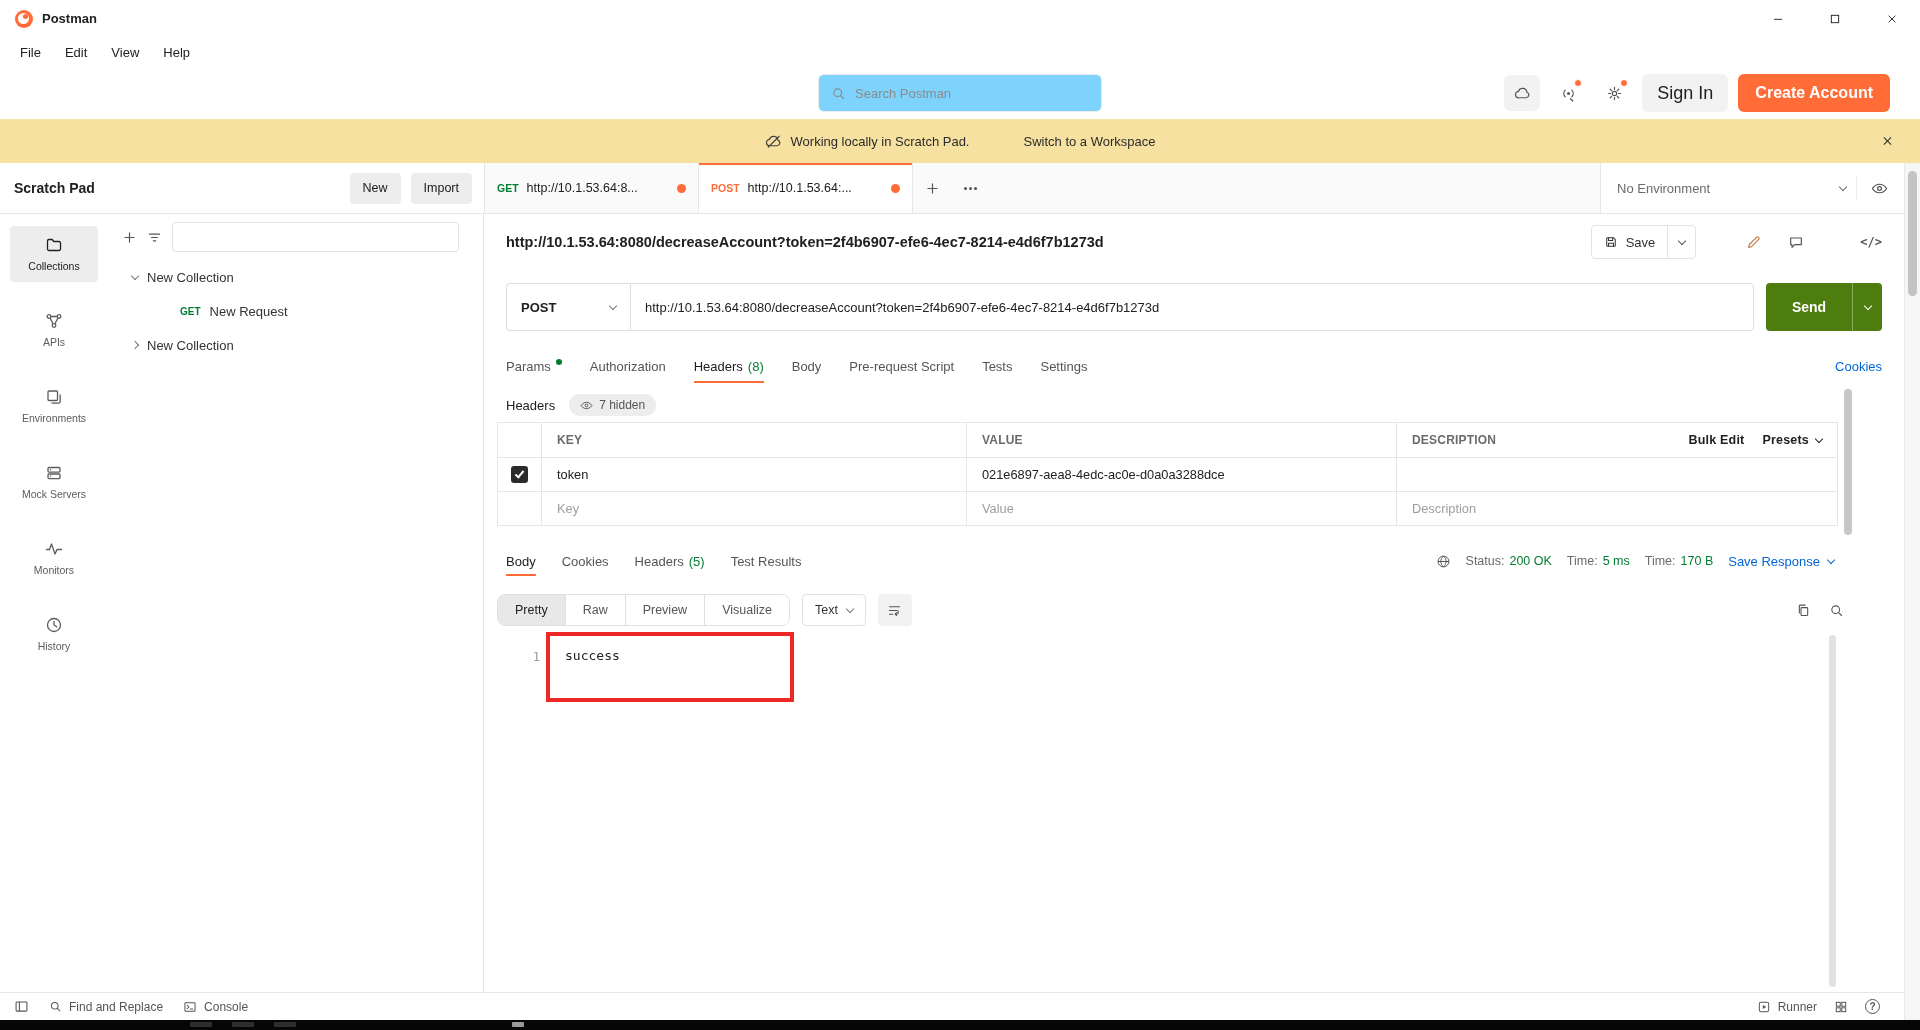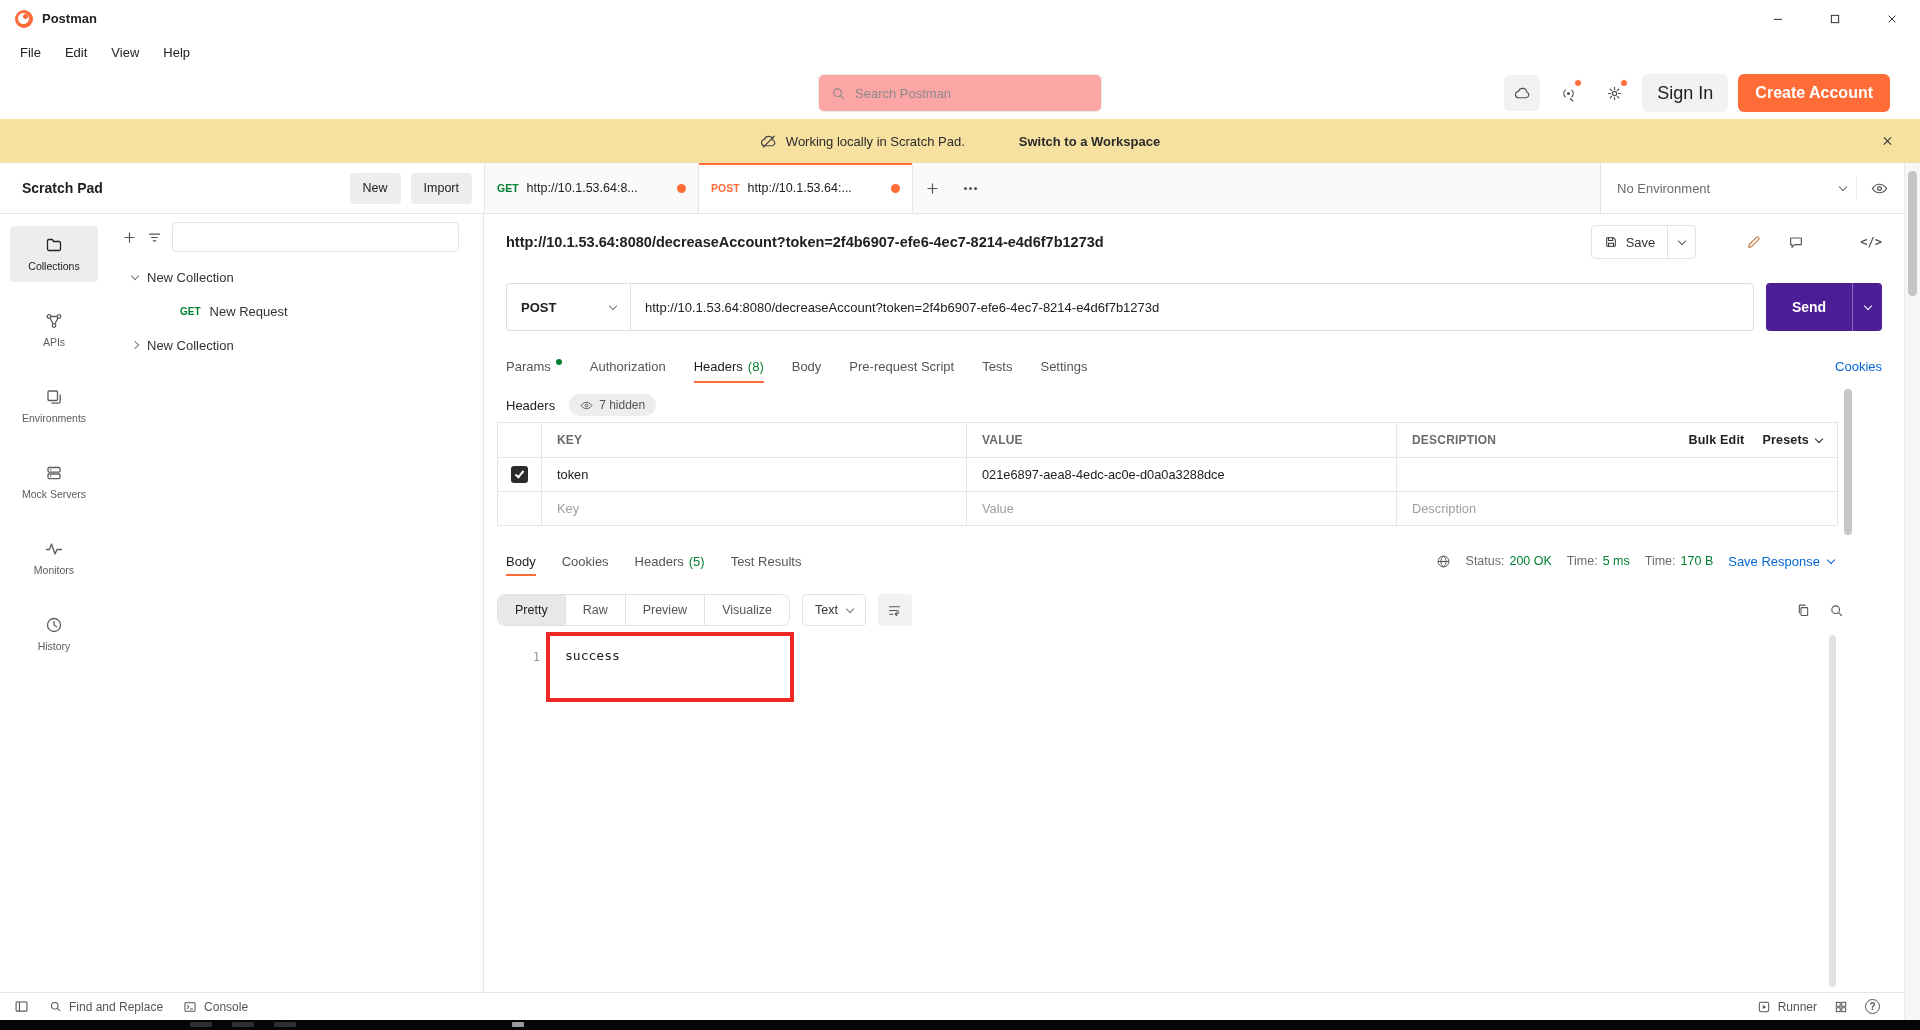--- a/index.html
+++ b/index.html
@@ -27,38 +27,38 @@
   .win-btn { width:57px; height:100%; display:flex; align-items:center; justify-content:center; color:#222; }
 
   
   #menubar { position:absolute; top:37px; left:0; right:0; height:30px; display:flex; align-items:center; gap:24px; padding-left:20px; font-size:13px; }
   .menu-item { cursor:default; }
 
   
   #navbar { position:absolute; top:67px; left:0; right:0; height:52px; }
   .nav-left { position:absolute; left:36px; top:0; height:100%; display:flex; align-items:center; gap:48px; font-size:14px; }
   .nav-ws { display:flex; align-items:center; gap:7px; color:#212121; }
-  .nav-search { position:absolute; left:818px; top:7px; width:284px; height:38px; background:#fca5a5; border:1px solid #ececec; border-radius:6px; display:flex; align-items:center; gap:9px; padding:0 12px; color:#8b8b8b; }
+  .nav-search { position:absolute; left:818px; top:7px; width:284px; height:38px; background:#7dd3fc; border:1px solid #ececec; border-radius:6px; display:flex; align-items:center; gap:9px; padding:0 12px; color:#8b8b8b; }
   .nav-search input { border:none; outline:none; background:transparent; font-family:inherit; font-size:13px; color:#444; width:100%; }
   .nav-search input::placeholder { color:#8b8b8b; }
   .nav-right { position:absolute; right:30px; top:0; height:100%; display:flex; align-items:center; gap:10px; }
   .icon-btn { width:36px; height:36px; border-radius:6px; display:flex; align-items:center; justify-content:center; color:#555; position:relative; }
   .icon-btn.boxed { background:#f2f2f2; }
   .notif-dot { position:absolute; top:4px; right:4px; width:8px; height:8px; border-radius:50%; background:#ff6c37; border:1.5px solid #fff; }
   .btn-signin { height:38px; padding:0 15px; border-radius:6px; background:#f2f2f2; display:flex; align-items:center; font-size:18px; }
   .btn-create { height:38px; padding:0 17px; border-radius:6px; background:#ff6c37; color:#fff; font-weight:600; display:flex; align-items:center; font-size:16px; }
 
   
   #banner { position:absolute; top:119px; left:0; right:0; height:44px; background:#f7e1a1; display:flex; align-items:center; justify-content:center; gap:9px; font-size:13px; color:#2b2b2b; }
-  #banner b { font-weight:700;margin-left:45px; }
+  #banner b { font-weight:400;margin-left:45px; }
   .banner-close { position:absolute; right:26px; top:50%; transform:translateY(-50%); color:#333; }
 
   
   #tabrow { position:absolute; top:163px; left:0; right:16px; height:51px; border-bottom:1px solid #e6e6e6; display:flex; background:#fff; }
-  .sp-header { width:484px; display:flex; align-items:center; padding:0 12px 0 22px; gap:10px; }
+  .sp-header { width:484px; display:flex; align-items:center; padding:0 12px 0 14px; gap:10px; }
   .sp-title { font-weight:700; font-size:14px; flex:1; }
   .btn-sm { height:31px; padding:0 13px; border-radius:4px; background:#ededed; display:flex; align-items:center; font-size:12.5px; }
   .tabstrip { flex:1; display:flex; background:#fafafa; border-left:1px solid #e6e6e6; }
   .req-tab { width:214px; display:flex; align-items:center; gap:8px; padding:0 12px; border-right:1px solid #e6e6e6; font-size:12.5px; position:relative; }
   .req-tab .m { font-size:10.5px; font-weight:700; }
   .m-get { color:#007f31; } .m-post { color:#ff6c37; }
   .req-tab .u { color:#212121; white-space:nowrap; overflow:hidden; flex:1; }
   .tab-dot { width:9px; height:9px; border-radius:50%; background:#ff6c37; flex:none; }
   .req-tab.active { background:#fff; box-shadow:inset 0 2px 0 #ff6c37; }
   .tab-plus, .tab-more { width:38px; display:flex; align-items:center; justify-content:center; color:#555; }
@@ -88,21 +88,21 @@
   .save-main { display:flex; align-items:center; gap:8px; padding:0 12px; height:100%; font-size:13px; color:#333; }
   .save-chev { width:28px; height:100%; display:flex; align-items:center; justify-content:center; border-left:1px solid #e3e3e3; color:#555; }
   .pencil-btn { margin-left:50px; color:#c07a45; }
   .comment-btn { margin-left:26px; color:#555; }
   .code-btn { margin-left:56px; color:#555; font-size:12px; font-weight:700; font-family:"DejaVu Sans Mono", monospace; }
 
   .builder-row { height:48px; margin:13px 22px 0; display:flex; }
   .method-select { width:124px; border:1px solid #dedede; border-right:none; border-radius:4px 0 0 4px; display:flex; align-items:center; justify-content:space-between; padding:0 14px; font-weight:700; font-size:13px; background:#fff; color:#212121; }
   .method-select .chv { color:#777; }
   .url-input { flex:1; border:1px solid #dedede; border-radius:0 4px 4px 0; font-size:13px; padding:0 14px; color:#212121; font-family:inherit; outline:none; background:#fff; }
-  .send-btn { width:116px; margin-left:12px; background:#4c1d95; border-radius:4px; color:#fff; display:flex; align-items:stretch; }
+  .send-btn { width:116px; margin-left:12px; background:#4d7c0f; border-radius:4px; color:#fff; display:flex; align-items:stretch; }
   .send-label { flex:1; display:flex; align-items:center; justify-content:center; font-size:14px; font-weight:700; }
   .send-chev { width:30px; display:flex; align-items:center; justify-content:center; border-left:1px solid rgba(255,255,255,.35); }
 
   .req-tabs { height:43px; display:flex; align-items:center; padding:0 22px; gap:28px; font-size:13px; color:#555; margin-top:14px; }
   .rt { display:flex; align-items:center; gap:5px; height:100%; position:relative; }
   .rt.active { color:#212121; }
   .rt.active::after { content:""; position:absolute; left:0; right:0; bottom:5px; height:2px; background:#ff6c37; }
   .count-green { color:#007f31; }
   .params-dot { width:6px; height:6px; border-radius:50%; background:#007f31; margin-top:-9px; }
   .cookies-link { margin-left:auto; color:#0265d2; }

